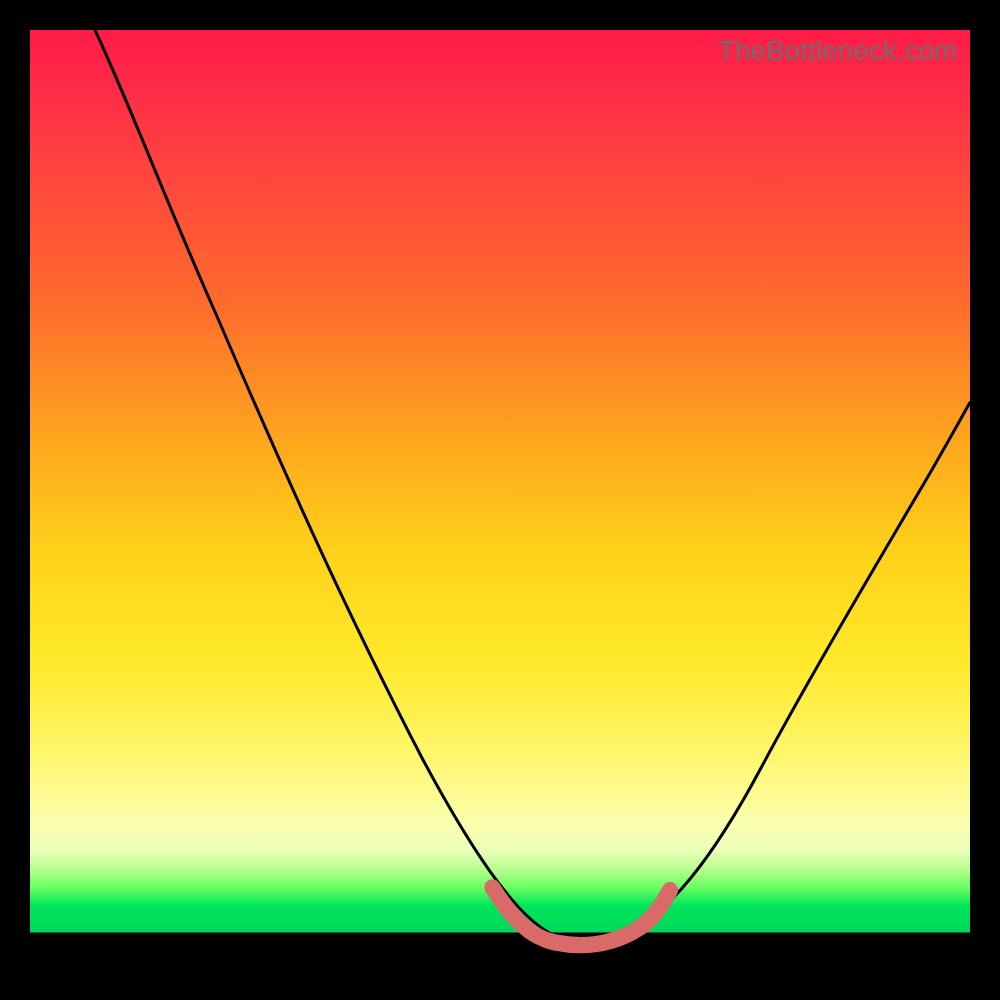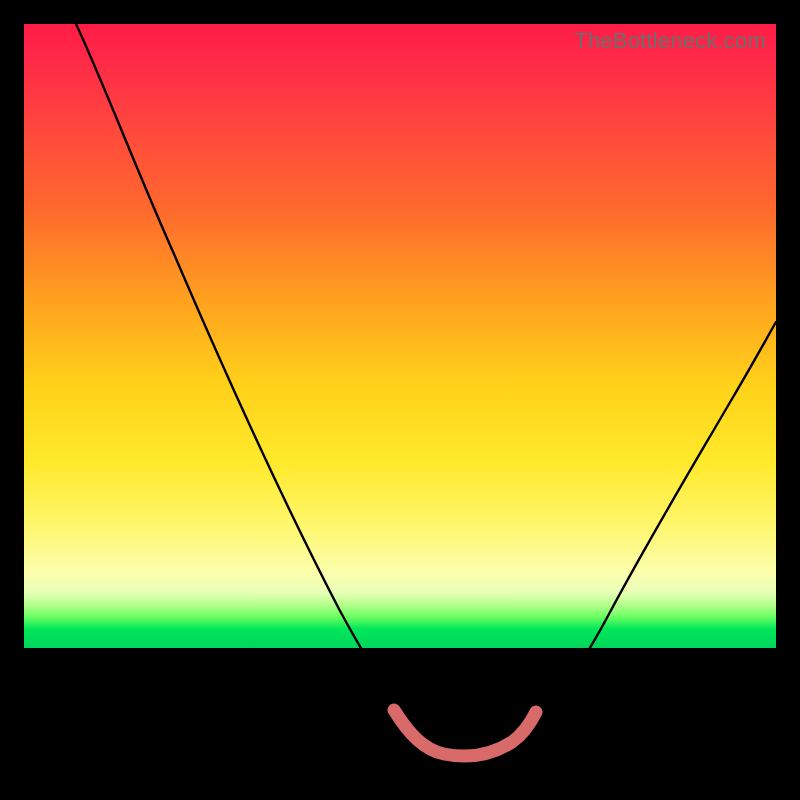--- a/index.html
+++ b/index.html
@@ -15,21 +15,21 @@
     position: relative;
     width: 800px;
     height: 800px;
     background: #000;
   }
   .plot {
     position: absolute;
     left: 24px;
     top: 24px;
     width: 752px;
-    height: 624px;
+    height: 722px;
     
     background: linear-gradient(
       to bottom,
       #ff1c47 0%,
       #ff2a47 6%,
       #ff4040 14%,
       #ff6a2d 30%,
       #ffa41e 45%,
       #ffd21a 58%,
       #ffe92a 70%,

